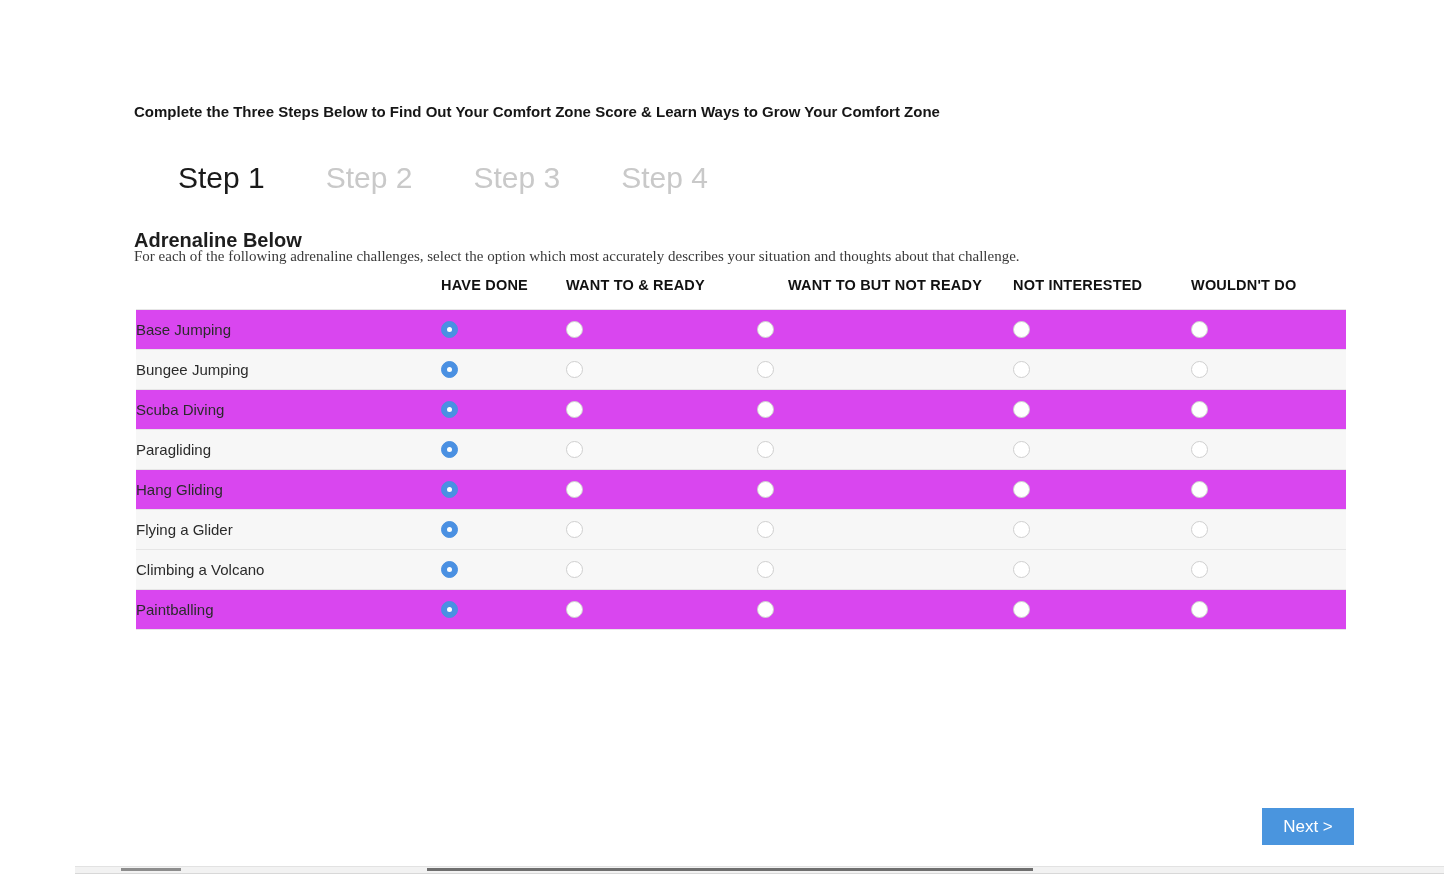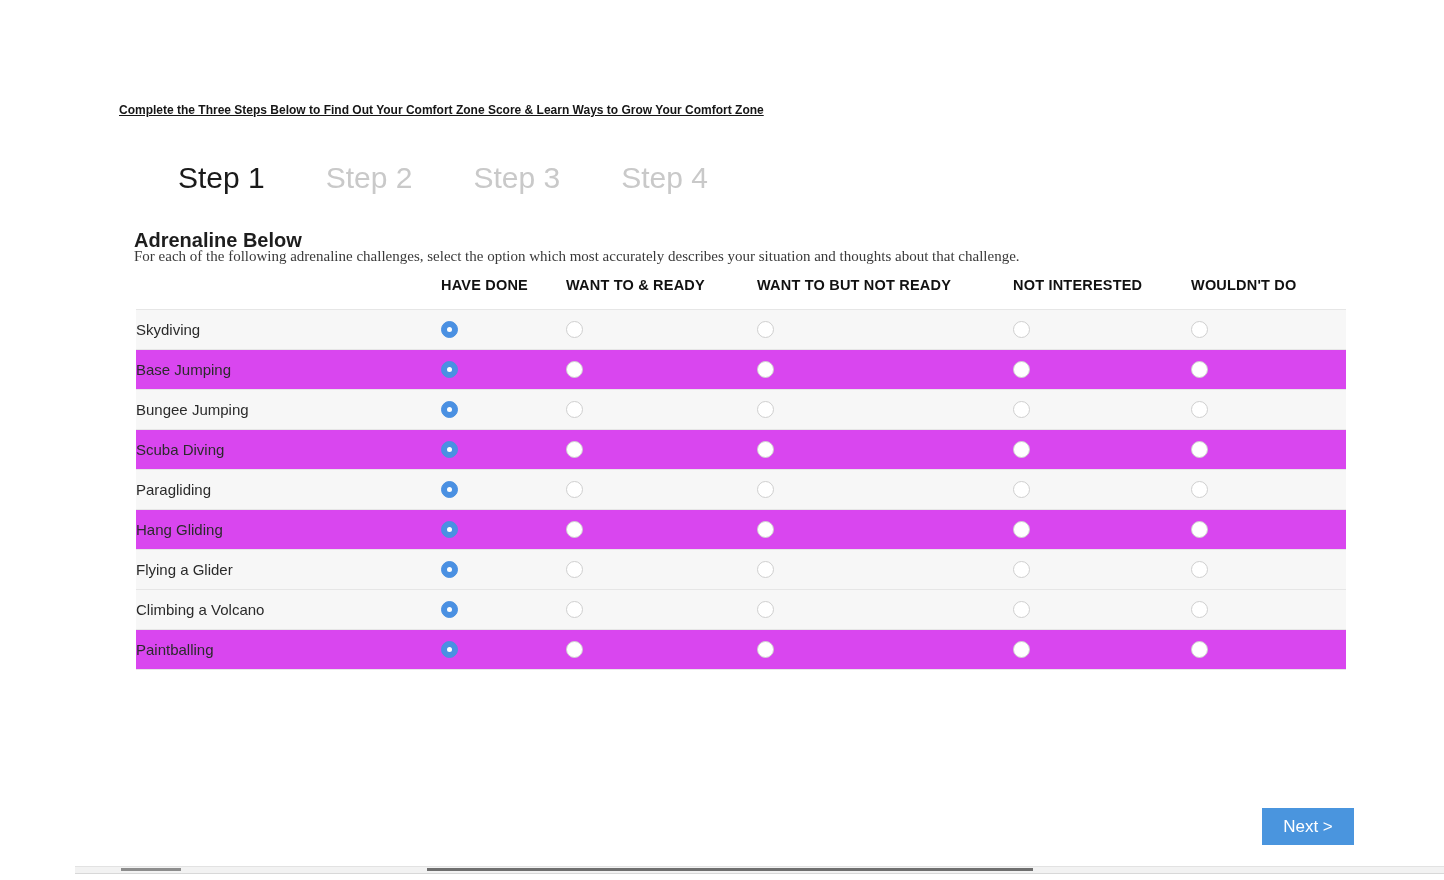--- a/index.html
+++ b/index.html
@@ -30,27 +30,26 @@
     top: 52px;
     font-size: 39px;
     font-weight: bold;
     color: #4a6fb8;
     letter-spacing: -0.3px;
     white-space: nowrap;
     line-height: 1.1;
   }
   .subtitle {
     position: absolute;
-    left: 119px;
+    left: 134px;
     top: 103px;
-    font-size: 12px;
+    font-size: 15px;
     font-weight: bold;
     color: #161616;
     white-space: nowrap;
-    text-decoration: underline;
   }
 
   
   .steps {
     position: absolute;
     left: 178px;
     top: 160px;
     display: flex;
     align-items: flex-end;
   }
@@ -106,21 +105,21 @@
     color: #111111;
     text-align: left;
     vertical-align: top;
     padding: 0 0 14px 0;
     line-height: 1.28;
     letter-spacing: 0.2px;
   }
   .survey-table th.label-col { width: 305px; }
   .survey-table th.opt-col-0 { width: 125px; }
   .survey-table th.opt-col-1 { width: 191px; }
-  .survey-table th.opt-col-2 { width: 256px; }
+  .survey-table th.opt-col-2 { width: 256px; text-align: center; }
   .survey-table th.opt-col-3 { width: 178px; }
   .survey-table th.opt-col-4 { width: 155px; }
 
   .survey-table td {
     border-top: 1px solid #e6e6e6;
     border-bottom: 1px solid #e6e6e6;
     height: 39px;
     padding: 0;
     vertical-align: middle;
   }
@@ -238,28 +237,20 @@
         <tr id="header-row">
             <th class="label-col"></th>
             <th class="opt-col-0">HAVE DONE</th>
             <th class="opt-col-1">WANT TO &amp; READY</th>
             <th class="opt-col-2">WANT TO BUT NOT READY</th>
             <th class="opt-col-3">NOT INTERESTED</th>
             <th class="opt-col-4">WOULDN'T DO</th>
           </tr>
       </thead>
       <tbody id="survey-body">
-          <tr class="odd">
-            <td class="row-label">Skydiving</td>
-            <td class="radio-cell"><span class="radio checked"></span></td>
-            <td class="radio-cell"><span class="radio"></span></td>
-            <td class="radio-cell"><span class="radio"></span></td>
-            <td class="radio-cell"><span class="radio"></span></td>
-            <td class="radio-cell"><span class="radio"></span></td>
-          </tr>
           <tr class="even">
             <td class="row-label">Base Jumping</td>
             <td class="radio-cell"><span class="radio checked"></span></td>
             <td class="radio-cell"><span class="radio"></span></td>
             <td class="radio-cell"><span class="radio"></span></td>
             <td class="radio-cell"><span class="radio"></span></td>
             <td class="radio-cell"><span class="radio"></span></td>
           </tr>
           <tr class="odd">
             <td class="row-label">Bungee Jumping</td>

